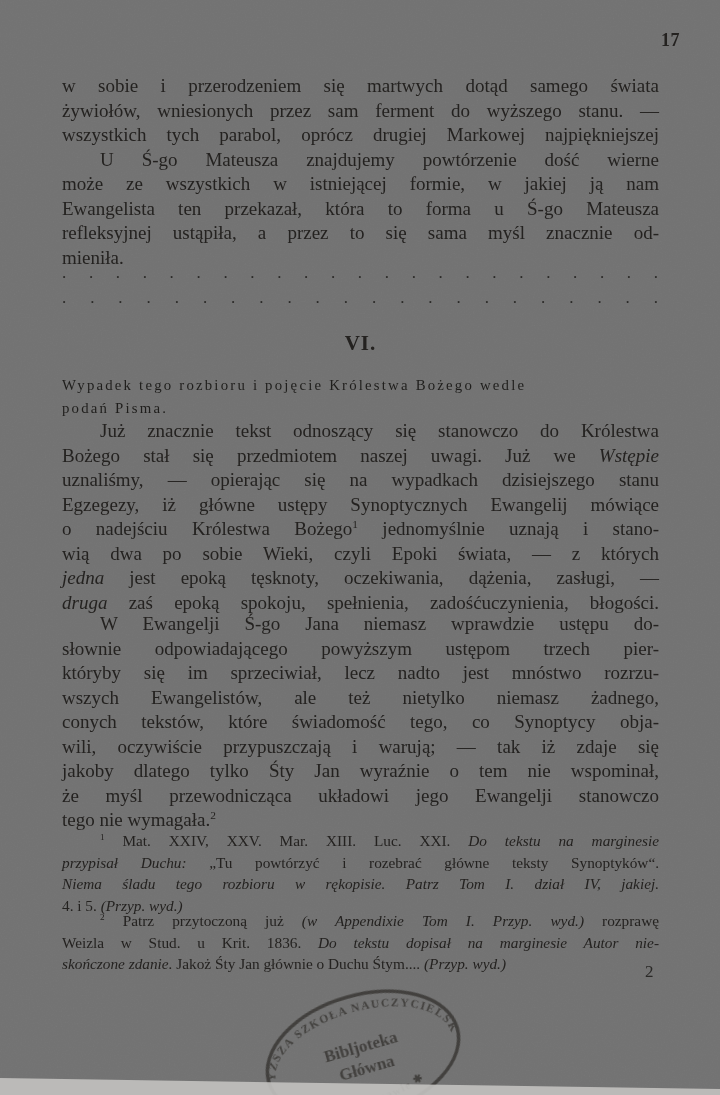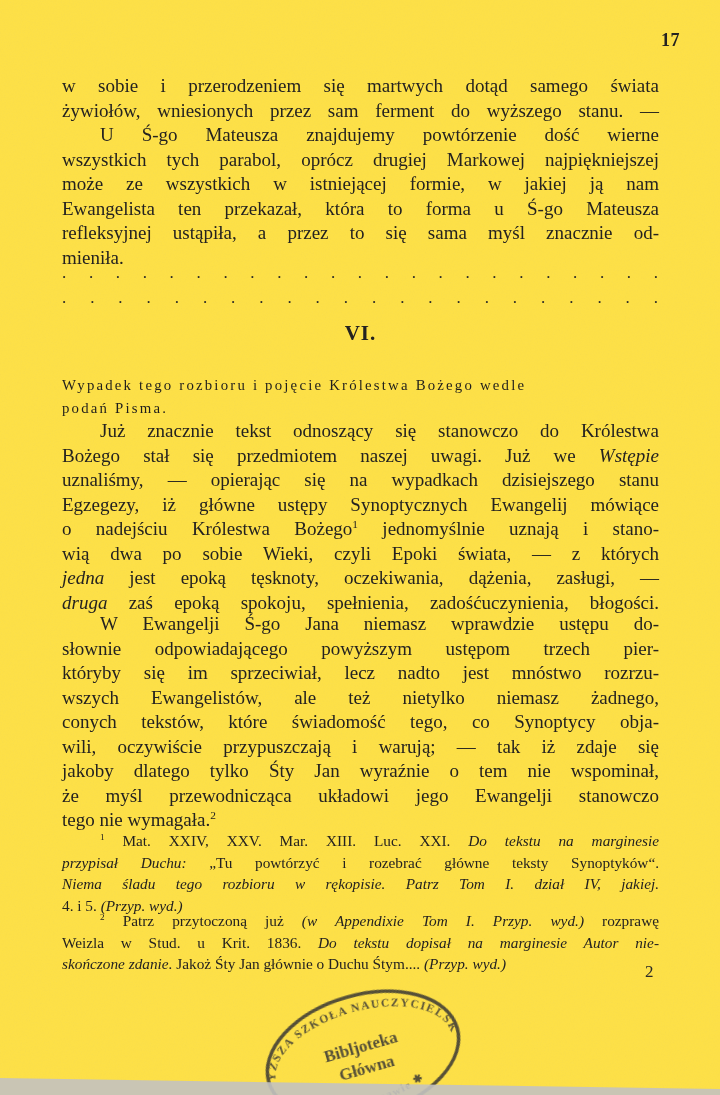--- a/index.html
+++ b/index.html
@@ -1,19 +1,19 @@
 <!DOCTYPE html>
 <html><head>
 <meta charset="utf-8">
 <style>
   html,body{margin:0;padding:0;}
   body{width:720px;height:1095px;overflow:hidden;background:#dcdcdc;}
   .page{
     position:relative;width:720px;height:1095px;overflow:hidden;
-    background:#fde047;
+    background:#737373;
     font-family:"Liberation Serif","DejaVu Serif",serif;
     color:#242220;
   }
   .noise{position:absolute;inset:0;width:100%;height:100%;pointer-events:none;opacity:.5;}
   .page-number{position:absolute;top:30px;right:40px;font-size:18px;font-weight:700;letter-spacing:.5px;}
   .text-col{position:absolute;left:62px;width:597px;top:0;}
   .blk{position:absolute;left:0;width:597px;}
   .body-text{font-size:19px;line-height:24.5px;}
   .fn-text{font-size:15.3px;line-height:21.5px;}
   .line{text-align:left;}
@@ -54,32 +54,32 @@
   <div class="page-number">17</div>
 
   <div class="text-col">
 
     <div class="blk body-text" style="top:74px">
         <div class="line just">w sobie i przerodzeniem się martwych dotąd samego świata</div>
         <div class="line just">żywiołów, wniesionych przez sam ferment do wyższego stanu. —</div>
       </div>
 
     <div class="blk body-text" style="top:123px">
+        <div class="line just">wszystkich tych parabol, oprócz drugiej Markowej najpiękniejszej</div>
         <div class="line indent just">U Ś-go Mateusza znajdujemy powtórzenie dość wierne</div>
-        <div class="line just">wszystkich tych parabol, oprócz drugiej Markowej najpiękniejszej</div>
         <div class="line just">może ze wszystkich w istniejącej formie, w jakiej ją nam</div>
         <div class="line just">Ewangelista ten przekazał, która to forma u Ś-go Mateusza</div>
         <div class="line just">refleksyjnej ustąpiła, a przez to się sama myśl znacznie od-</div>
         <div class="line">mieniła.</div>
       </div>
 
     <div class="blk dots-row" style="top:261px">. . . . . . . . . . . . . . . . . . . . . . .</div>
     <div class="blk dots-row" style="top:286px">. . . . . . . . . . . . . . . . . . . . . .</div>
 
-    <div class="blk sec-heading" style="top:320px">VI.</div>
+    <div class="blk sec-heading" style="top:330px">VI.</div>
 
     <div class="blk sec-subtitle" style="top:374px">
       <div>Wypadek tego rozbioru i pojęcie Królestwa Bożego wedle</div>
       <div>podań Pisma.</div>
     </div>
 
     <div class="blk body-text" style="top:419px">
         <div class="line indent just">Już znacznie tekst odnoszący się stanowczo do Królestwa</div>
         <div class="line just">Bożego stał się przedmiotem naszej uwagi.  Już we <i>Wstępie</i></div>
         <div class="line just">uznaliśmy, — opierając się na wypadkach dzisiejszego stanu</div>

